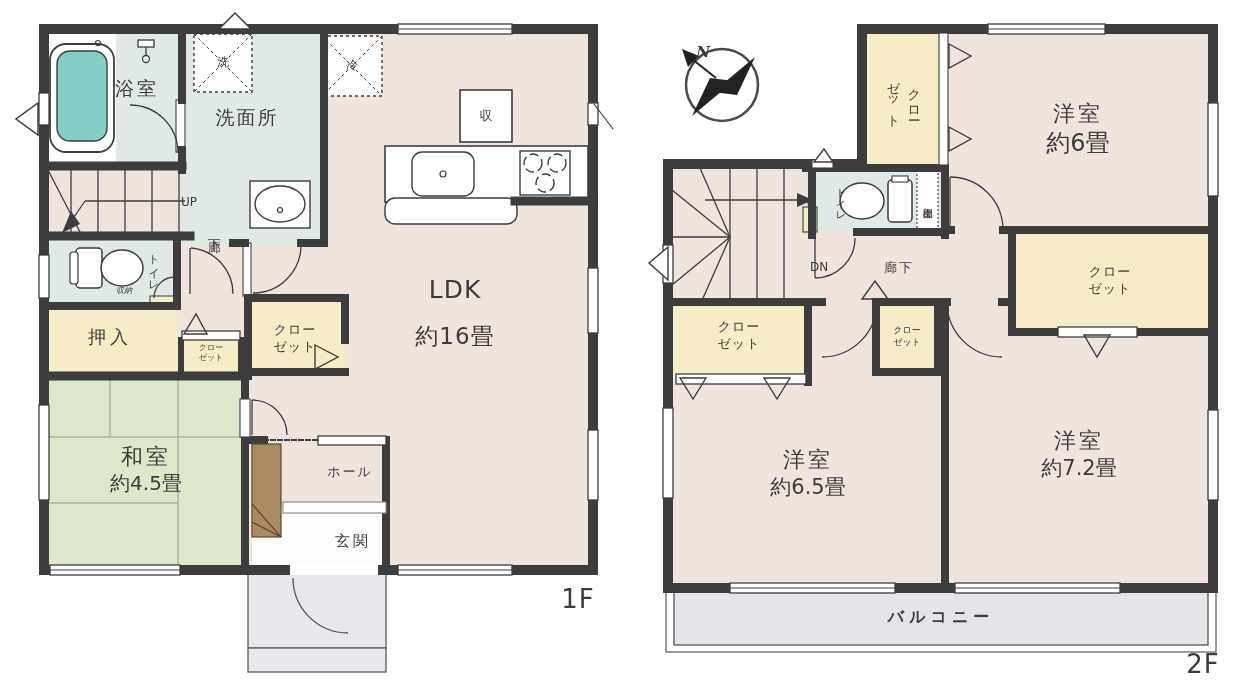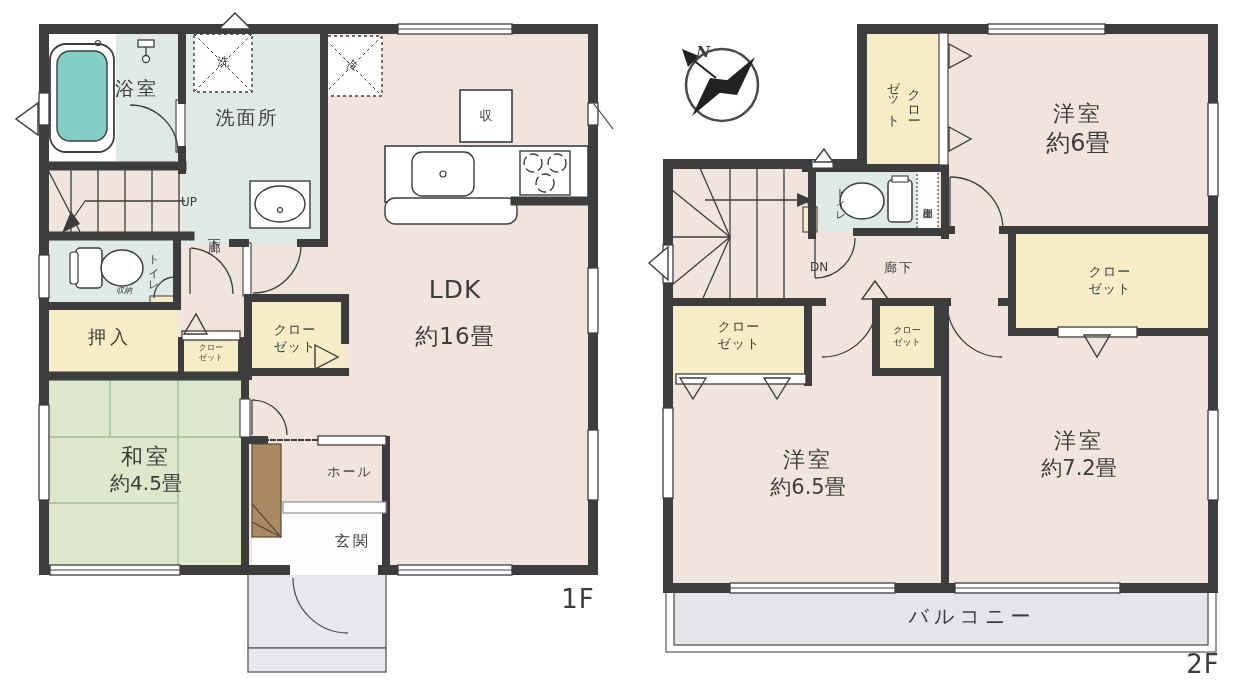--- a/index.html
+++ b/index.html
@@ -338,15 +338,15 @@
   <span>ゼット</span>
 </div>
 <div class="lbl" style="left:808px;top:474px;font-size:22px;">
   <span style="letter-spacing:3px;">洋室</span>
   <span style="font-size:21px;">約6.5畳</span>
 </div>
 <div class="lbl" style="left:1079px;top:455px;font-size:22px;">
   <span style="letter-spacing:3px;">洋室</span>
   <span style="font-size:21px;">約7.2畳</span>
 </div>
-<div class="lbl" style="left:972px;top:617px;font-size:20px;letter-spacing:5px;">バルコニー</div>
+<div class="lbl" style="left:941px;top:617px;font-size:16px;letter-spacing:5px;font-weight:bold;">バルコニー</div>
 <div class="lbl fl" style="left:1203px;top:665px;">2F</div>
 <div class="lbl italic" style="left:703px;top:53px;font-size:15px;">N</div>
 
 </body></html>

